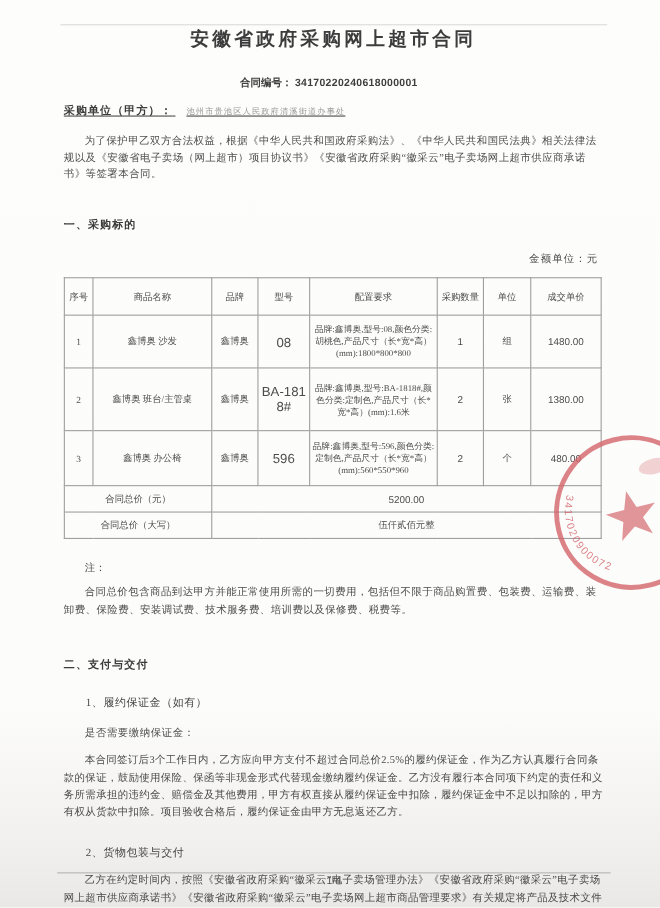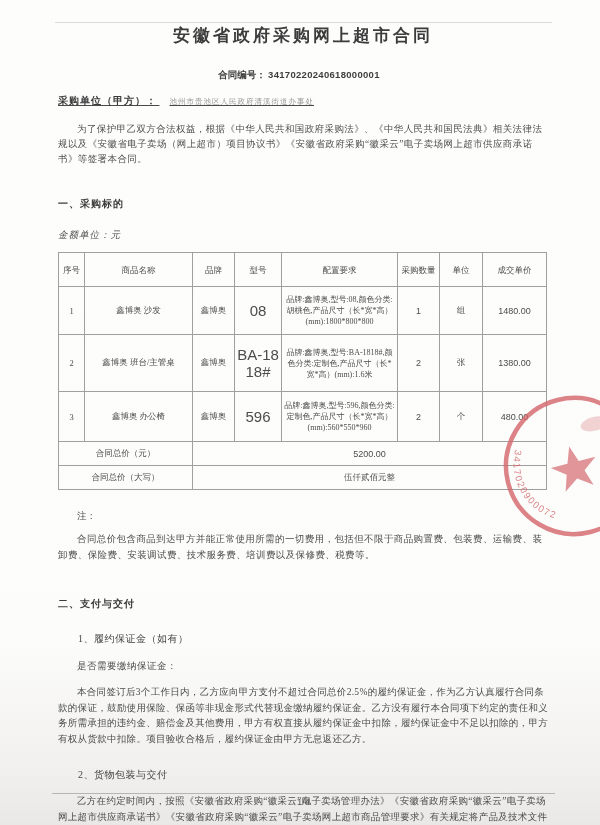--- a/index.html
+++ b/index.html
@@ -46,22 +46,22 @@
   .intro{
     margin-top:14px;
     font-size:9.5px;line-height:15px;color:#4f4f4f;
     text-indent:2em;letter-spacing:.4px;
   }
   .sec-heading{
     margin-top:30px;
     font-size:10px;font-weight:bold;color:#3b3b3b;letter-spacing:1px;
   }
   .unit-note{
-    margin-top:18px;padding-right:4px;
-    font-size:9.5px;color:#4c4c4c;letter-spacing:1px;font-style:italic;
+    text-align:right;margin-top:18px;padding-right:4px;
+    font-size:9.5px;color:#4c4c4c;letter-spacing:1px;
   }
   table.items{
     margin-top:10px;
     border-collapse:collapse;table-layout:fixed;
     width:488px;
     font-size:8.5px;color:#4c4c4c;
   }
   table.items td,table.items th{
     border:1px solid #9f9f9f;
     text-align:center;vertical-align:middle;
@@ -79,21 +79,21 @@
   col.c-unit{width:43px;}
   col.c-price{width:64px;}
   tr.hrow{height:34px;}
   tr.r1{height:48px;}
   tr.r2{height:57px;}
   tr.r3{height:50px;}
   tr.trow{height:24px;}
   td.config{font-size:8px;line-height:11px;padding:3px 4px;}
   td.price{font-family:"Liberation Sans","DejaVu Sans",sans-serif;font-size:9px;}
   td.qty{font-family:"Liberation Sans","DejaVu Sans",sans-serif;font-size:9px;}
-  td.model{font-family:"Liberation Sans","DejaVu Sans",sans-serif;font-size:15px;}
+  td.model{font-family:"Liberation Sans","DejaVu Sans",sans-serif;font-size:12px;}
   .note-label{margin-top:20px;font-size:9.5px;color:#4c4c4c;text-indent:2em;}
   .note-text{
     margin-top:8px;font-size:9.5px;line-height:16px;color:#4c4c4c;
     text-indent:2em;letter-spacing:.4px;
   }
   .sub-item{margin-top:21px;font-size:10px;color:#454545;text-indent:2em;letter-spacing:.5px;}
   .question{margin-top:14px;font-size:9.5px;color:#4c4c4c;text-indent:2em;letter-spacing:.5px;}
   .body-para{
     margin-top:12px;font-size:9.5px;line-height:15.5px;color:#4a4a4a;
     text-indent:2em;letter-spacing:.3px;

